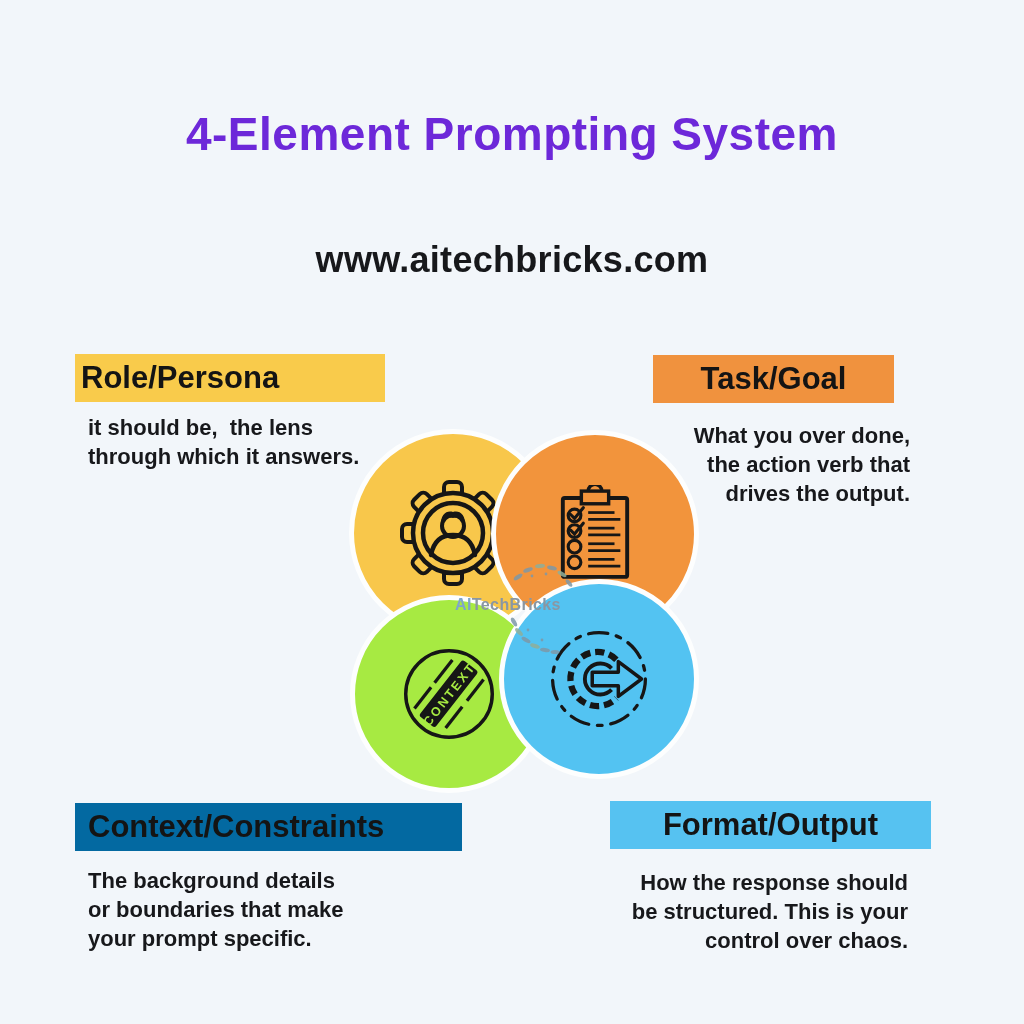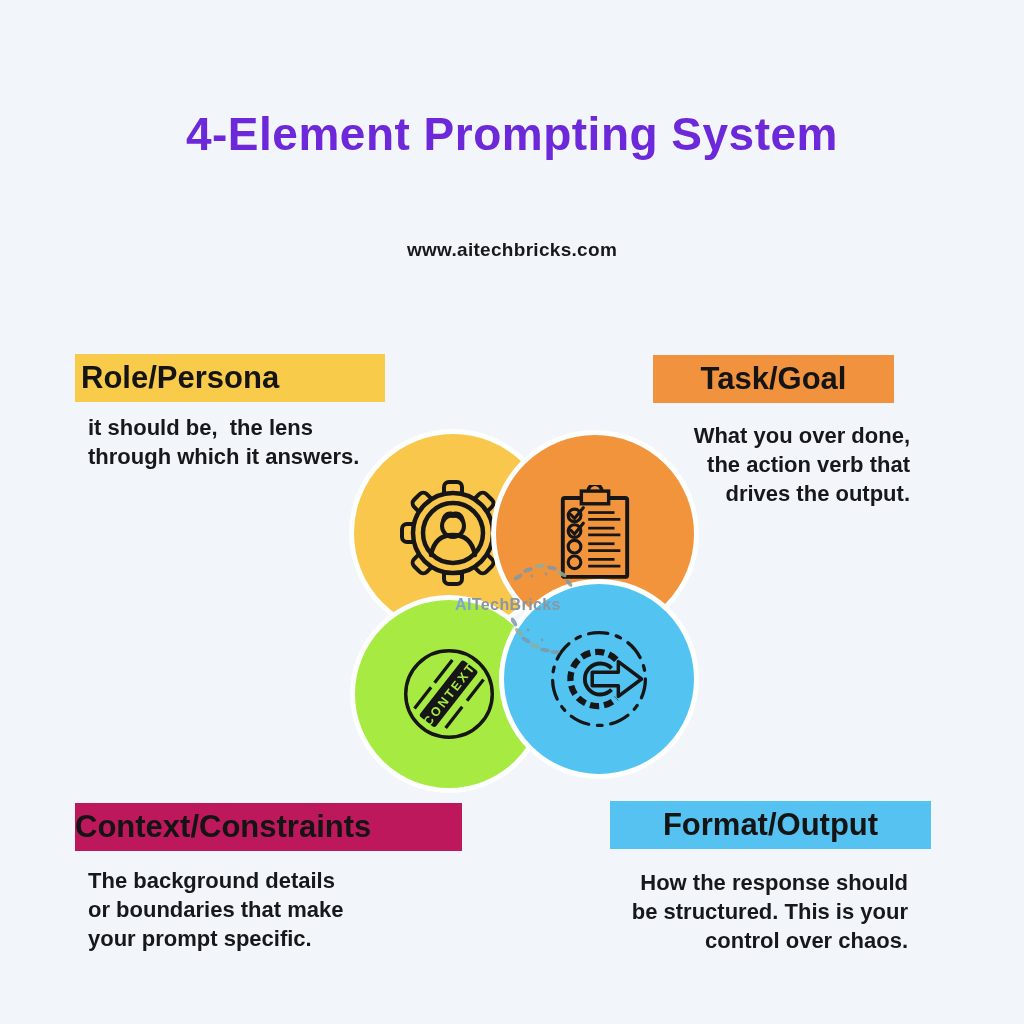--- a/index.html
+++ b/index.html
@@ -7,29 +7,29 @@
     position:relative;width:1024px;height:1024px;background:#F2F6FA;
     font-family:"Liberation Sans",sans-serif;overflow:hidden;
   }
   .title{
     position:absolute;top:104px;left:0;right:0;margin:0 auto;width:660px;
     text-align:center;font-size:46px;line-height:61px;font-weight:800;
     color:#6d28d9;letter-spacing:.5px;
   }
   .subtitle{
     position:absolute;top:239px;left:0;right:0;text-align:center;
-    font-size:19px;font-weight:800;color:#17181B;letter-spacing:.3px;
+    font-size:36px;font-weight:800;color:#17181B;letter-spacing:.3px;
   }
   .bar{
     position:absolute;height:48px;line-height:48px;font-size:31px;font-weight:800;
     color:#141414;box-sizing:border-box;white-space:nowrap;
   }
   .bar-role{left:75px;top:354px;width:310px;padding-left:6px;background:#F9CB4B;}
   .bar-task{left:653px;top:355px;width:241px;text-align:center;background:#F0923E;}
-  .bar-context{left:75px;top:803px;width:387px;background:#be185d;}
+  .bar-context{left:75px;top:803px;width:387px;padding-left:13px;background:#0369a1;}
   .bar-format{left:610px;top:801px;width:321px;text-align:center;background:#56C2F1;}
   .desc{position:absolute;font-size:22px;font-weight:700;line-height:29px;color:#17181B;}
   .desc div{white-space:pre;}
   .desc-role{left:88px;top:413px;}
   .desc-task{right:114px;top:421px;text-align:right;}
   .desc-context{left:88px;top:866px;}
   .desc-format{right:116px;top:868px;text-align:right;}
   .circle{
     position:absolute;border-radius:50%;border:5px solid #FDFEFE;box-sizing:border-box;
     display:flex;align-items:center;justify-content:center;

